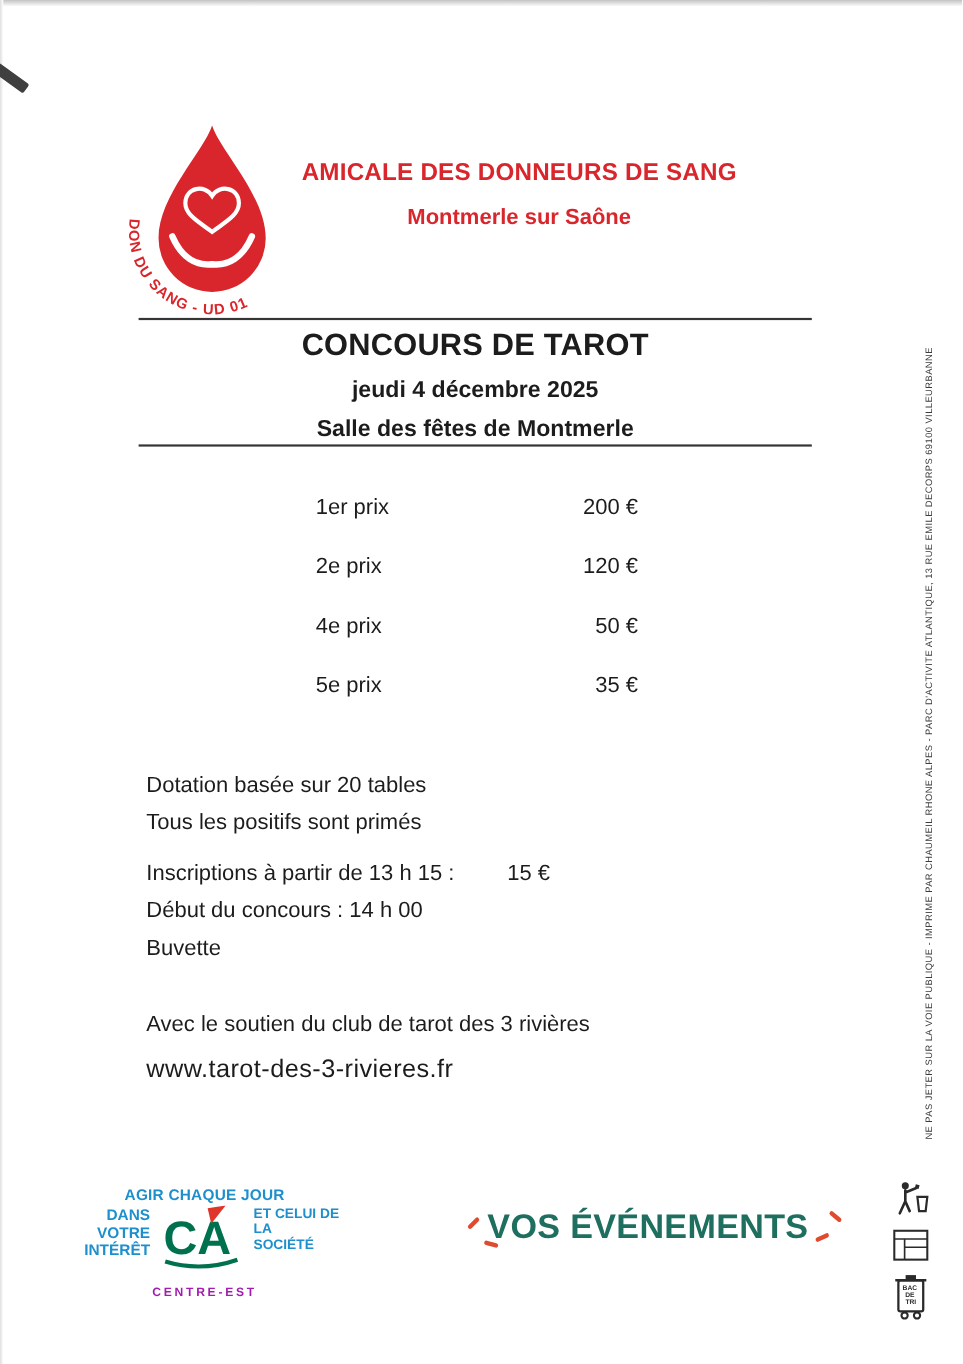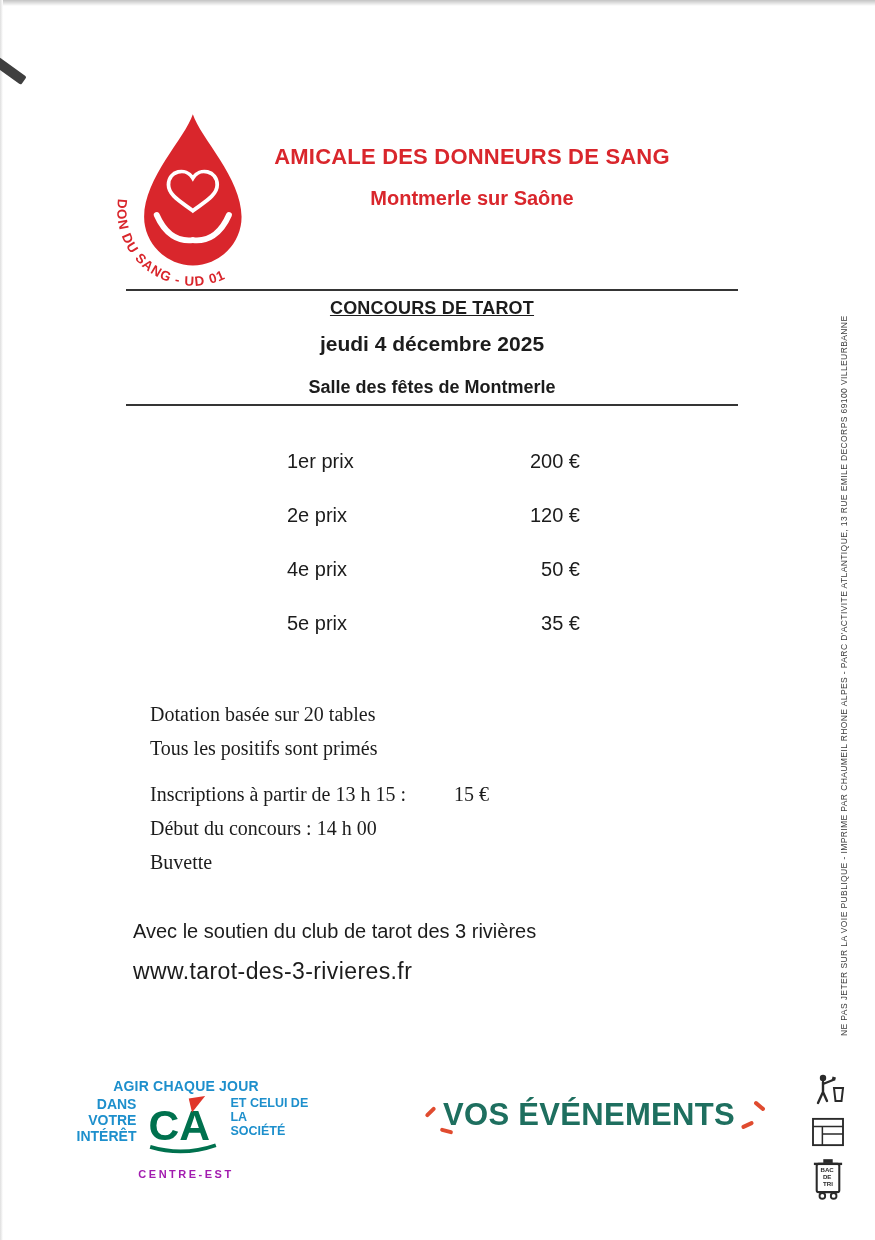--- a/index.html
+++ b/index.html
@@ -20,30 +20,30 @@
   .org{position:absolute;left:262px;top:144px;width:420px;text-align:center;
     color:#d9262c;font-weight:bold;}
   .org-name{font-size:22px;letter-spacing:.2px;}
   .org-city{font-size:20px;margin-top:17px;}
 
   .rule{position:absolute;left:126px;width:612px;height:2px;background:#353535;}
   .rule1{top:289px}
   .rule2{top:404px}
 
   .event{position:absolute;left:152px;top:298px;width:560px;text-align:center;font-weight:bold;}
-  .event-title{font-size:18px;letter-spacing:.2px;text-decoration:underline;}
+  .event-title{font-size:28px;letter-spacing:.2px;}
   .event-date{font-size:21px;margin-top:13px;}
-  .event-venue{font-size:18px;margin-top:21px;}
+  .event-venue{font-size:21px;margin-top:11px;}
 
   .prizes{position:absolute;left:287px;top:434px;width:293px;font-size:20px;}
   .prize-row{display:flex;justify-content:space-between;align-items:center;height:54px;}
   .prize-amount{text-align:right;}
 
   .info{position:absolute;left:133px;top:703px;width:600px;font-size:20px;}
-  .info p{margin:0 0 11px 17px;line-height:23px;font-family:Liberation Serif, serif;}
+  .info p{margin:0 0 11px 0;line-height:23px;}
   .info p.gap{margin-top:23px;}
   .fee{margin-left:48px;}
 
   .support{position:absolute;left:133px;top:920px;width:620px;}
   .support p{margin:0;}
   .support-text{font-size:20px;}
   .website{font-size:23px;letter-spacing:.4px;margin-top:15px !important;}
 
   
   .ca{position:absolute;left:60px;top:1078px;width:252px;text-align:center;}

